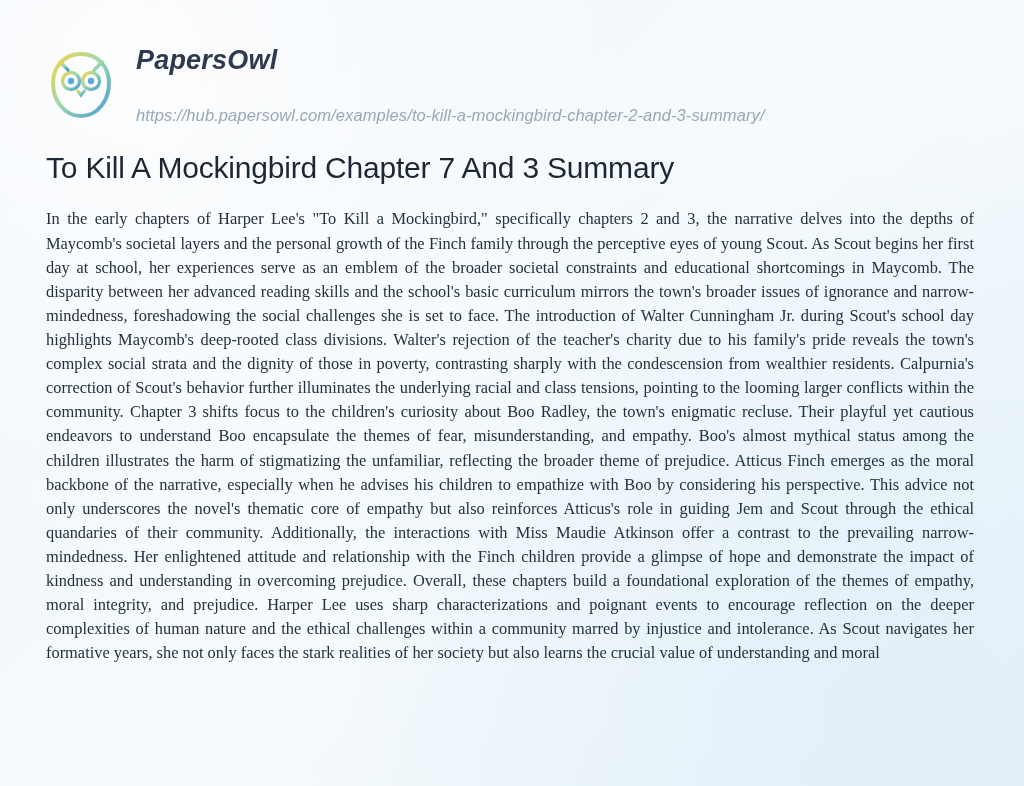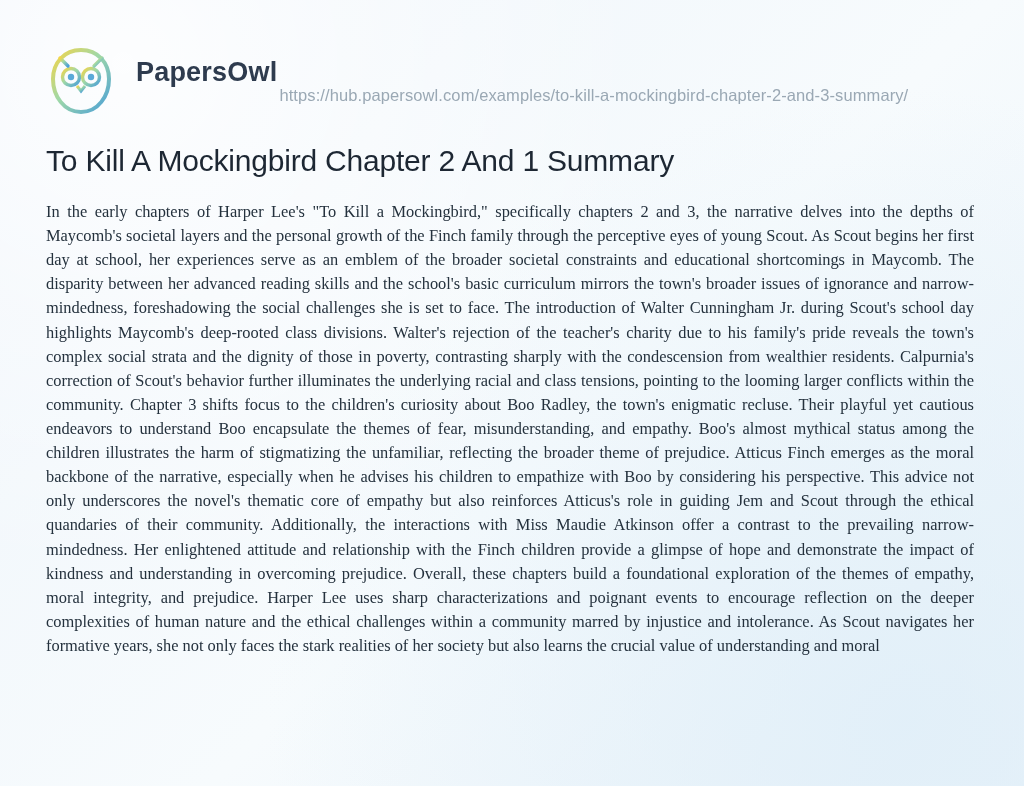--- a/index.html
+++ b/index.html
@@ -41,24 +41,25 @@
     margin-bottom: 26px;
   }
   .logo {
     width: 74px;
     height: 74px;
     flex: 0 0 74px;
     display: block;
   }
   .brand-block {
     display: flex;
-    flex-direction: row;
+    flex-direction: column;
     justify-content: space-between;
     gap: 2px;
     padding-top: 2px;
+    font-style: italic;
   }
   .brand-name {
     font-family: "Liberation Sans", sans-serif;
     font-size: 27px;
     font-weight: bold;
     color: #2e3b4e;
     letter-spacing: 0.2px;
     line-height: 1.1;
   }
   .brand-url {
@@ -112,18 +113,18 @@
           <path d="M16 14 L24 22" fill="none" stroke="url(#owlgrad)" stroke-width="3.4" stroke-linecap="round"></path>
           <path d="M58 14 L50 22" fill="none" stroke="url(#owlgrad)" stroke-width="3.4" stroke-linecap="round"></path>
         </svg>
       </span>
       <div class="brand-block">
         <div class="brand-name">PapersOwl</div>
         <div class="brand-url">https://hub.papersowl.com/examples/to-kill-a-mockingbird-chapter-2-and-3-summary/</div>
       </div>
     </div>
 
-    <h1 class="article-title">To Kill A Mockingbird Chapter 2 And 1 Summary</h1>
+    <h1 class="article-title">To Kill A Mockingbird Chapter 7 And 3 Summary</h1>
 
     <p class="article-body">In the early chapters of Harper Lee's "To Kill a Mockingbird," specifically chapters 2 and 3, the narrative delves into the depths of Maycomb's societal layers and the personal growth of the Finch family through the perceptive eyes of young Scout. As Scout begins her first day at school, her experiences serve as an emblem of the broader societal constraints and educational shortcomings in Maycomb. The disparity between her advanced reading skills and the school's basic curriculum mirrors the town's broader issues of ignorance and narrow-mindedness, foreshadowing the social challenges she is set to face. The introduction of Walter Cunningham Jr. during Scout's school day highlights Maycomb's deep-rooted class divisions. Walter's rejection of the teacher's charity due to his family's pride reveals the town's complex social strata and the dignity of those in poverty, contrasting sharply with the condescension from wealthier residents. Calpurnia's correction of Scout's behavior further illuminates the underlying racial and class tensions, pointing to the looming larger conflicts within the community. Chapter 3 shifts focus to the children's curiosity about Boo Radley, the town's enigmatic recluse. Their playful yet cautious endeavors to understand Boo encapsulate the themes of fear, misunderstanding, and empathy. Boo's almost mythical status among the children illustrates the harm of stigmatizing the unfamiliar, reflecting the broader theme of prejudice. Atticus Finch emerges as the moral backbone of the narrative, especially when he advises his children to empathize with Boo by considering his perspective. This advice not only underscores the novel's thematic core of empathy but also reinforces Atticus's role in guiding Jem and Scout through the ethical quandaries of their community. Additionally, the interactions with Miss Maudie Atkinson offer a contrast to the prevailing narrow-mindedness. Her enlightened attitude and relationship with the Finch children provide a glimpse of hope and demonstrate the impact of kindness and understanding in overcoming prejudice. Overall, these chapters build a foundational exploration of the themes of empathy, moral integrity, and prejudice. Harper Lee uses sharp characterizations and poignant events to encourage reflection on the deeper complexities of human nature and the ethical challenges within a community marred by injustice and intolerance. As Scout navigates her formative years, she not only faces the stark realities of her society but also learns the crucial value of understanding and moral</p>
 
   </div>
 </div>
 
 </body></html>

